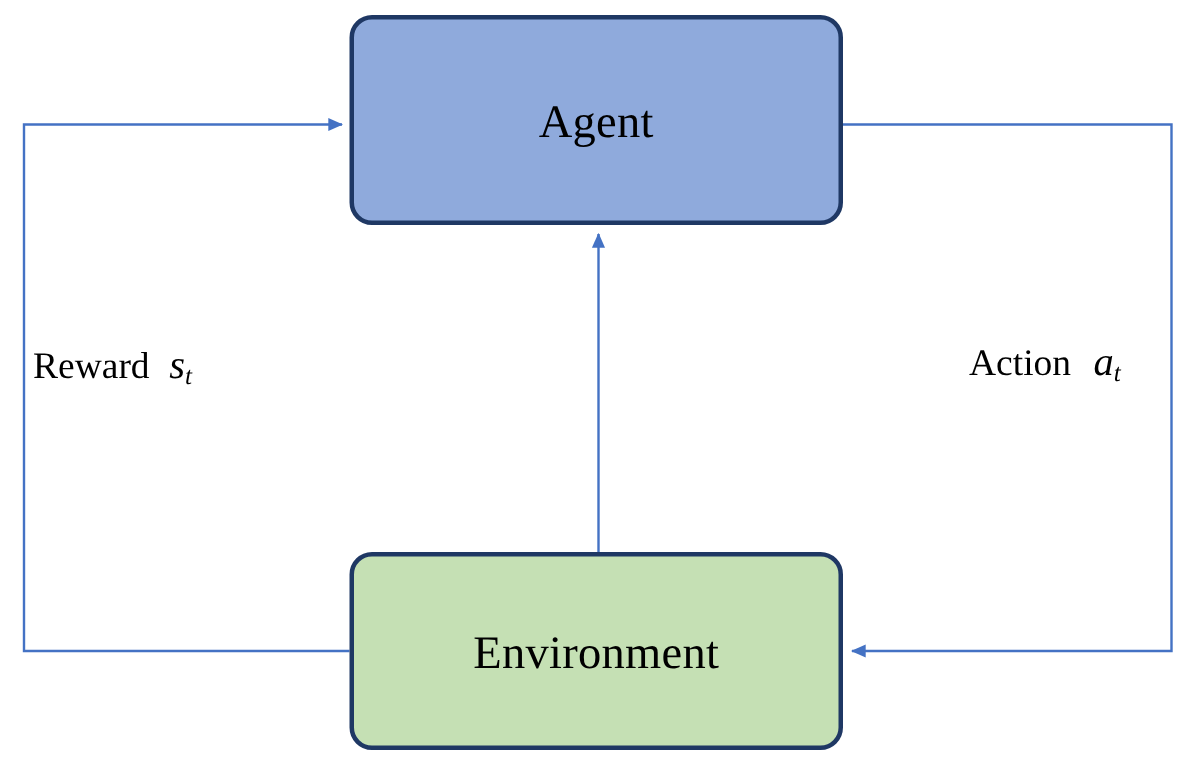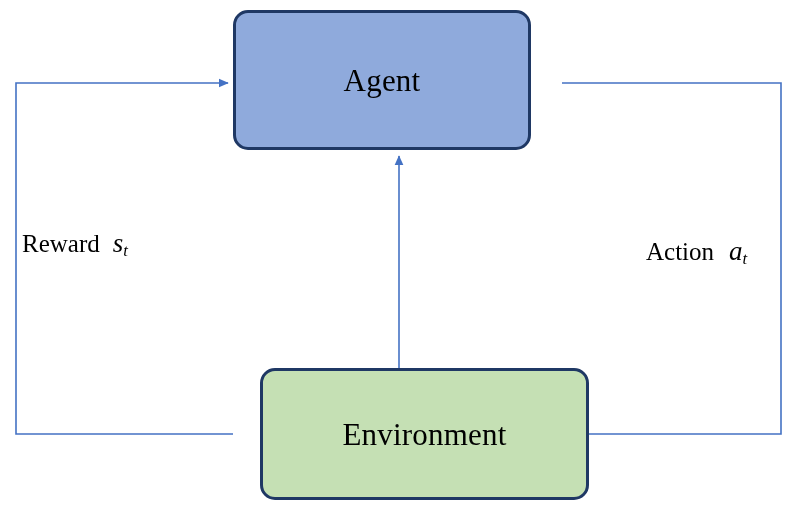--- a/index.html
+++ b/index.html
@@ -28,31 +28,30 @@
     border: 3px solid #1F3864;
     border-radius: 15px;
     display: flex;
     align-items: center;
     justify-content: center;
     z-index: 2;
   }
   #agent-node {
     left: 233px;
     top: 10px;
-    width: 298px;
+    width: 329px;
     height: 140px;
     background: #8FAADC;
   }
   #environment-node {
     left: 233px;
     top: 368px;
     width: 329px;
     height: 132px;
     background: #C5E0B4;
-    margin-left: 27px;
   }
   .node-label {
     font-size: 31px;
     color: #000000;
     line-height: 1;
     letter-spacing: 0.2px;
   }
   .edge-label {
     position: absolute;
     z-index: 3;
@@ -69,21 +68,21 @@
     font-style: italic;
     font-size: 0.62em;
     vertical-align: -0.25em;
     line-height: 0;
   }
   .gap-s { display: inline-block; width: 13px; }
   .gap-r { display: inline-block; width: 30px; }
   .gap-a { display: inline-block; width: 15px; }
   #state-label { left: 22px; top: 230px; }
   #reward-label { left: 305px; top: 230px; }
-  #action-label { left: 646px; top: 238px; }
+  #action-label { left: 646px; top: 228px; }
 </style>
 </head>
 <body>
 
 <div id="canvas">
 
   <svg id="wires" viewBox="0 0 798 514" width="798" height="514" xmlns="http://www.w3.org/2000/svg">
     <defs>
       <marker id="arrow-right" viewBox="0 0 10 10" refX="9.2" refY="5" markerWidth="6.2" markerHeight="6.2" orient="auto-start-reverse">
         <path d="M 0 0.6 L 10 5 L 0 9.4 z" fill="#4472C4"></path>

